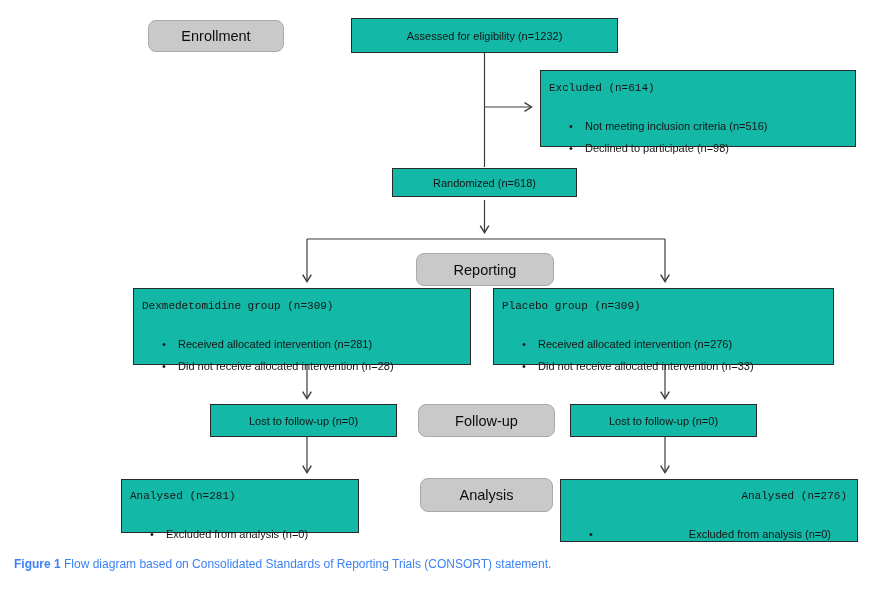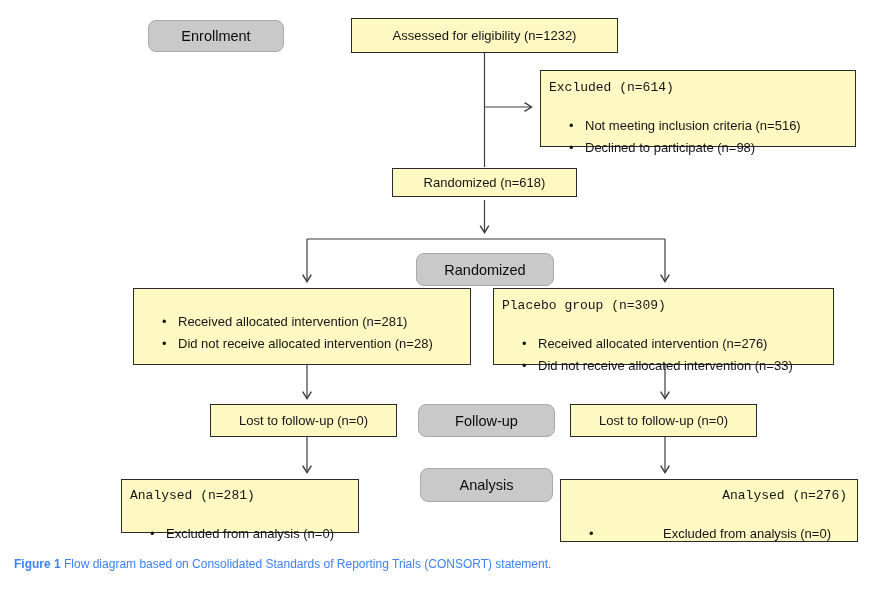--- a/index.html
+++ b/index.html
@@ -14,23 +14,23 @@
   }
   #connectors {
     position: absolute;
     left: 0; top: 0;
     width: 878px; height: 593px;
     pointer-events: none;
   }
   .flow-box {
     position: absolute;
     box-sizing: border-box;
-    background: #fef9c3;
+    background: #14b8a6;
     border: 1px solid #2a2a2a;
-    font-size: 13px;
+    font-size: 11px;
     color: #151515;
   }
   .flow-box.center {
     display: flex;
     align-items: center;
     justify-content: center;
     text-align: center;
   }
   .flow-box.multi {
     padding: 6px 10px 4px 8px;
@@ -106,39 +106,40 @@
       <path d="M307,364 V398" marker-end="url(#arrow)"></path>
       <path d="M665,364 V398" marker-end="url(#arrow)"></path>
 
       <path d="M307,437 V472" marker-end="url(#arrow)"></path>
       <path d="M665,437 V472" marker-end="url(#arrow)"></path>
     </g>
   </svg>
 
   <div class="stage-label" style="left:148px; top:20px; width:136px; height:32px;">Enrollment</div>
 
-  <div class="stage-label" style="left:416px; top:253px; width:138px; height:33px;">Randomized</div>
+  <div class="stage-label" style="left:416px; top:253px; width:138px; height:33px;">Reporting</div>
 
   <div class="stage-label" style="left:418px; top:404px; width:137px; height:33px;">Follow-up</div>
 
-  <div class="stage-label" style="left:420px; top:468px; width:133px; height:34px;">Analysis</div>
+  <div class="stage-label" style="left:420px; top:478px; width:133px; height:34px;">Analysis</div>
 
   <div class="flow-box center" style="left:351px; top:18px; width:267px; height:35px;">Assessed for eligibility (n=1232)</div>
 
   <div class="flow-box multi" style="left:540px; top:70px; width:316px; height:77px;">
     <div class="box-title">Excluded (n=614)</div>
     <ul>
       <li>Not meeting inclusion criteria (n=516)</li>
       <li>Declined to participate (n=98)</li>
     </ul>
   </div>
 
   <div class="flow-box center" style="left:392px; top:168px; width:185px; height:29px;">Randomized (n=618)</div>
 
   <div class="flow-box multi" style="left:133px; top:288px; width:338px; height:77px;">
+    <div class="box-title">Dexmedetomidine group (n=309)</div>
     <ul>
       <li>Received allocated intervention (n=281)</li>
       <li>Did not receive allocated intervention (n=28)</li>
     </ul>
   </div>
 
   <div class="flow-box multi" style="left:493px; top:288px; width:341px; height:77px;">
     <div class="box-title">Placebo group (n=309)</div>
     <ul>
       <li>Received allocated intervention (n=276)</li>

